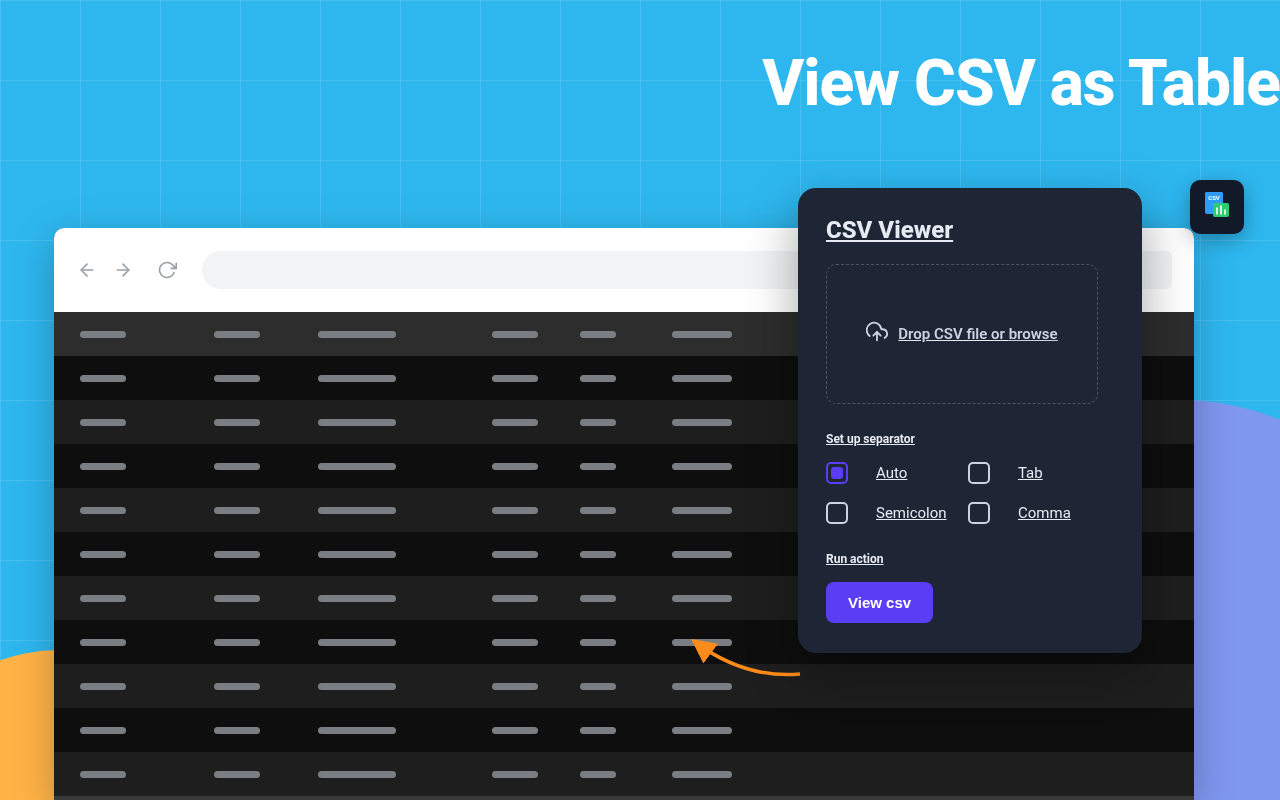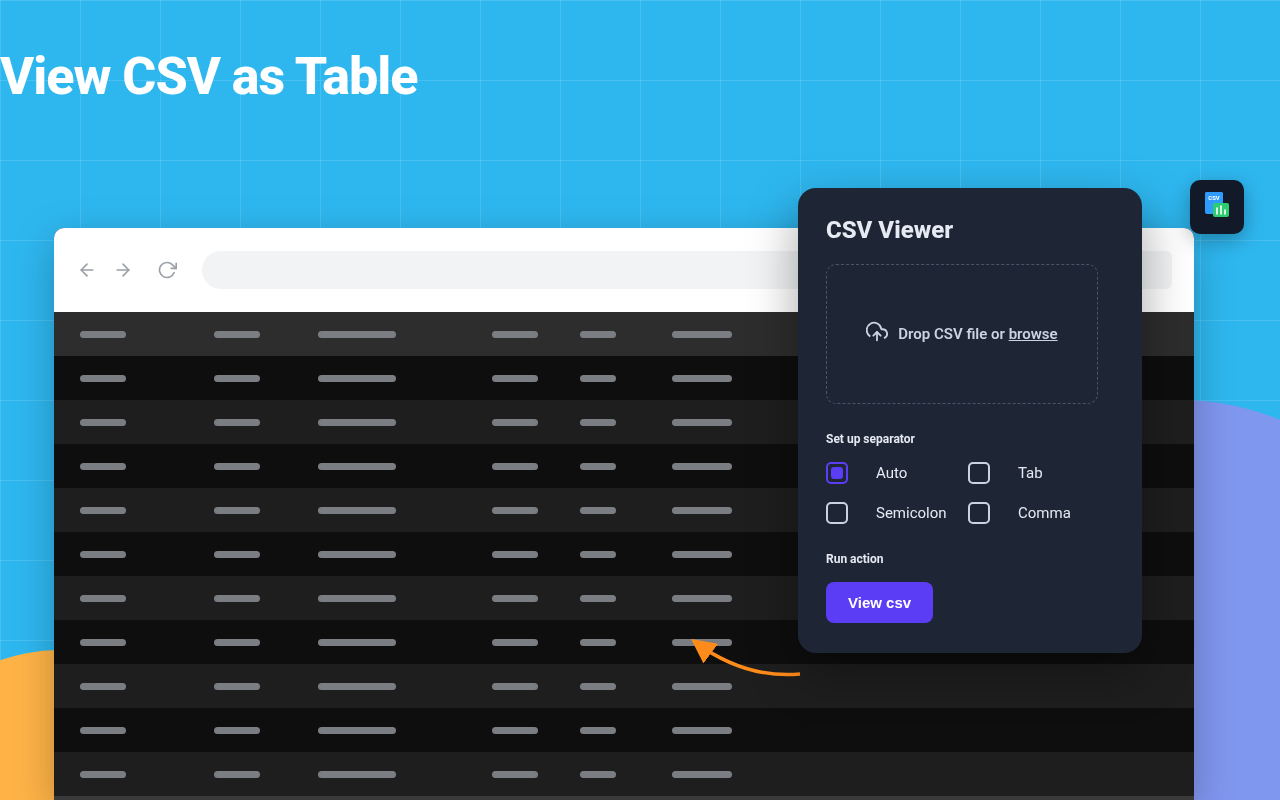--- a/index.html
+++ b/index.html
@@ -32,23 +32,23 @@
     width: 360px;
     height: 360px;
     background: #ffb347;
     border-radius: 50%;
   }
   .hero-title {
     position: absolute;
     top: 46px;
     left: 0;
     width: 100%;
-    text-align: left;
+    text-align: right;
     color: #ffffff;
-    font-size: 52px;
+    font-size: 64px;
     font-weight: 800;
     letter-spacing: -1px;
   }
   
   .browser {
     position: absolute;
     left: 54px;
     top: 228px;
     width: 1140px;
     height: 572px;
@@ -117,20 +117,21 @@
   .panel {
     position: absolute;
     right: 138px;
     top: 188px;
     width: 344px;
     background: #1e2636;
     color: #e6eaf2;
     border-radius: 18px;
     padding: 28px 44px 30px 28px;
     box-shadow: 0 18px 50px rgba(0,0,0,0.35);
+    text-decoration: underline;
   }
   .panel-title {
     font-size: 24px;
     font-weight: 800;
     margin-bottom: 20px;
   }
   .drop {
     border: 1px dashed #4a5568;
     border-radius: 10px;
     height: 140px;

